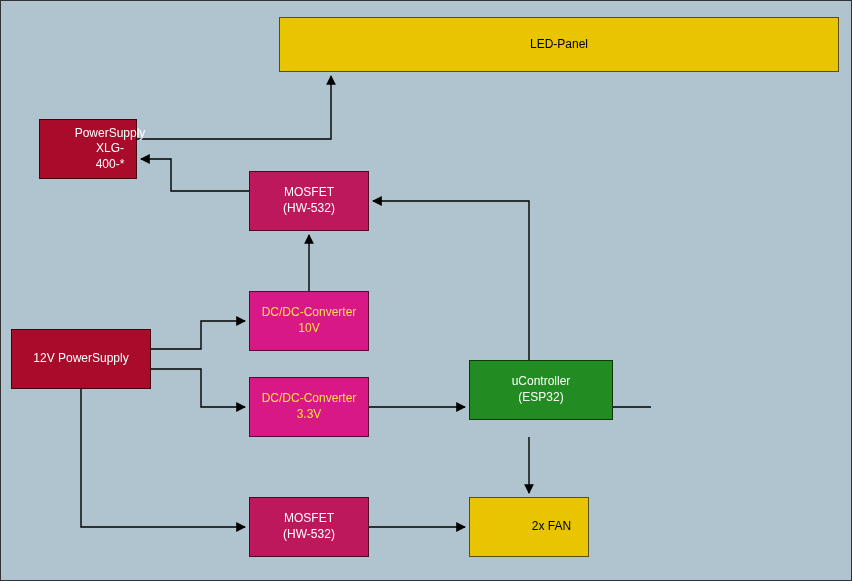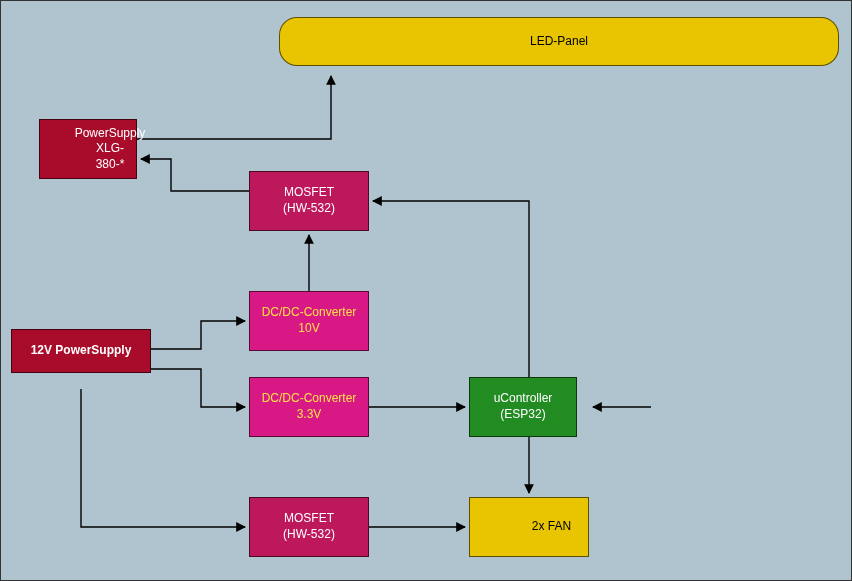--- a/index.html
+++ b/index.html
@@ -69,49 +69,49 @@
 
     <path d="M 368 406 L 464 406" fill="none" stroke="#000" stroke-width="1.4" marker-end="url(#ah)"></path>
 
     <path d="M 650 406 L 592 406" fill="none" stroke="#000" stroke-width="1.4" marker-end="url(#ah)"></path>
 
     <path d="M 528 436 L 528 492" fill="none" stroke="#000" stroke-width="1.4" marker-end="url(#ah)"></path>
 
     <path d="M 368 526 L 464 526" fill="none" stroke="#000" stroke-width="1.4" marker-end="url(#ah)"></path>
   </svg>
 
-  <div class="block c-yellow" style="left:278px; top:16px; width:560px; height:49px;border-radius:18px;">
+  <div class="block c-yellow" style="left:278px; top:16px; width:560px; height:55px;">
     <span>LED-Panel</span>
   </div>
 
   <div class="block c-red" style="left:38px; top:118px; width:98px; height:60px;padding-left:44px;">
     <span>PowerSupply</span>
-    <span>XLG-380-*</span>
+    <span>XLG-400-*</span>
   </div>
 
   <div class="block c-blue" style="left:248px; top:170px; width:120px; height:60px;">
     <span>MOSFET</span>
     <span>(HW-532)</span>
   </div>
 
   <div class="block c-pink" style="left:248px; top:290px; width:120px; height:60px;">
     <span>DC/DC-Converter</span>
     <span>10V</span>
   </div>
 
-  <div class="block c-red" style="left:10px; top:328px; width:140px; height:44px;font-weight:bold;">
+  <div class="block c-red" style="left:10px; top:328px; width:140px; height:60px;">
     <span>12V PowerSupply</span>
   </div>
 
   <div class="block c-pink" style="left:248px; top:376px; width:120px; height:60px;">
     <span>DC/DC-Converter</span>
     <span>3.3V</span>
   </div>
 
-  <div class="block c-green" style="left:468px; top:376px; width:108px; height:60px;">
+  <div class="block c-green" style="left:468px; top:359px; width:144px; height:60px;">
     <span>uController</span>
     <span>(ESP32)</span>
   </div>
 
 
   <div class="block c-blue" style="left:248px; top:496px; width:120px; height:60px;">
     <span>MOSFET</span>
     <span>(HW-532)</span>
   </div>
 

